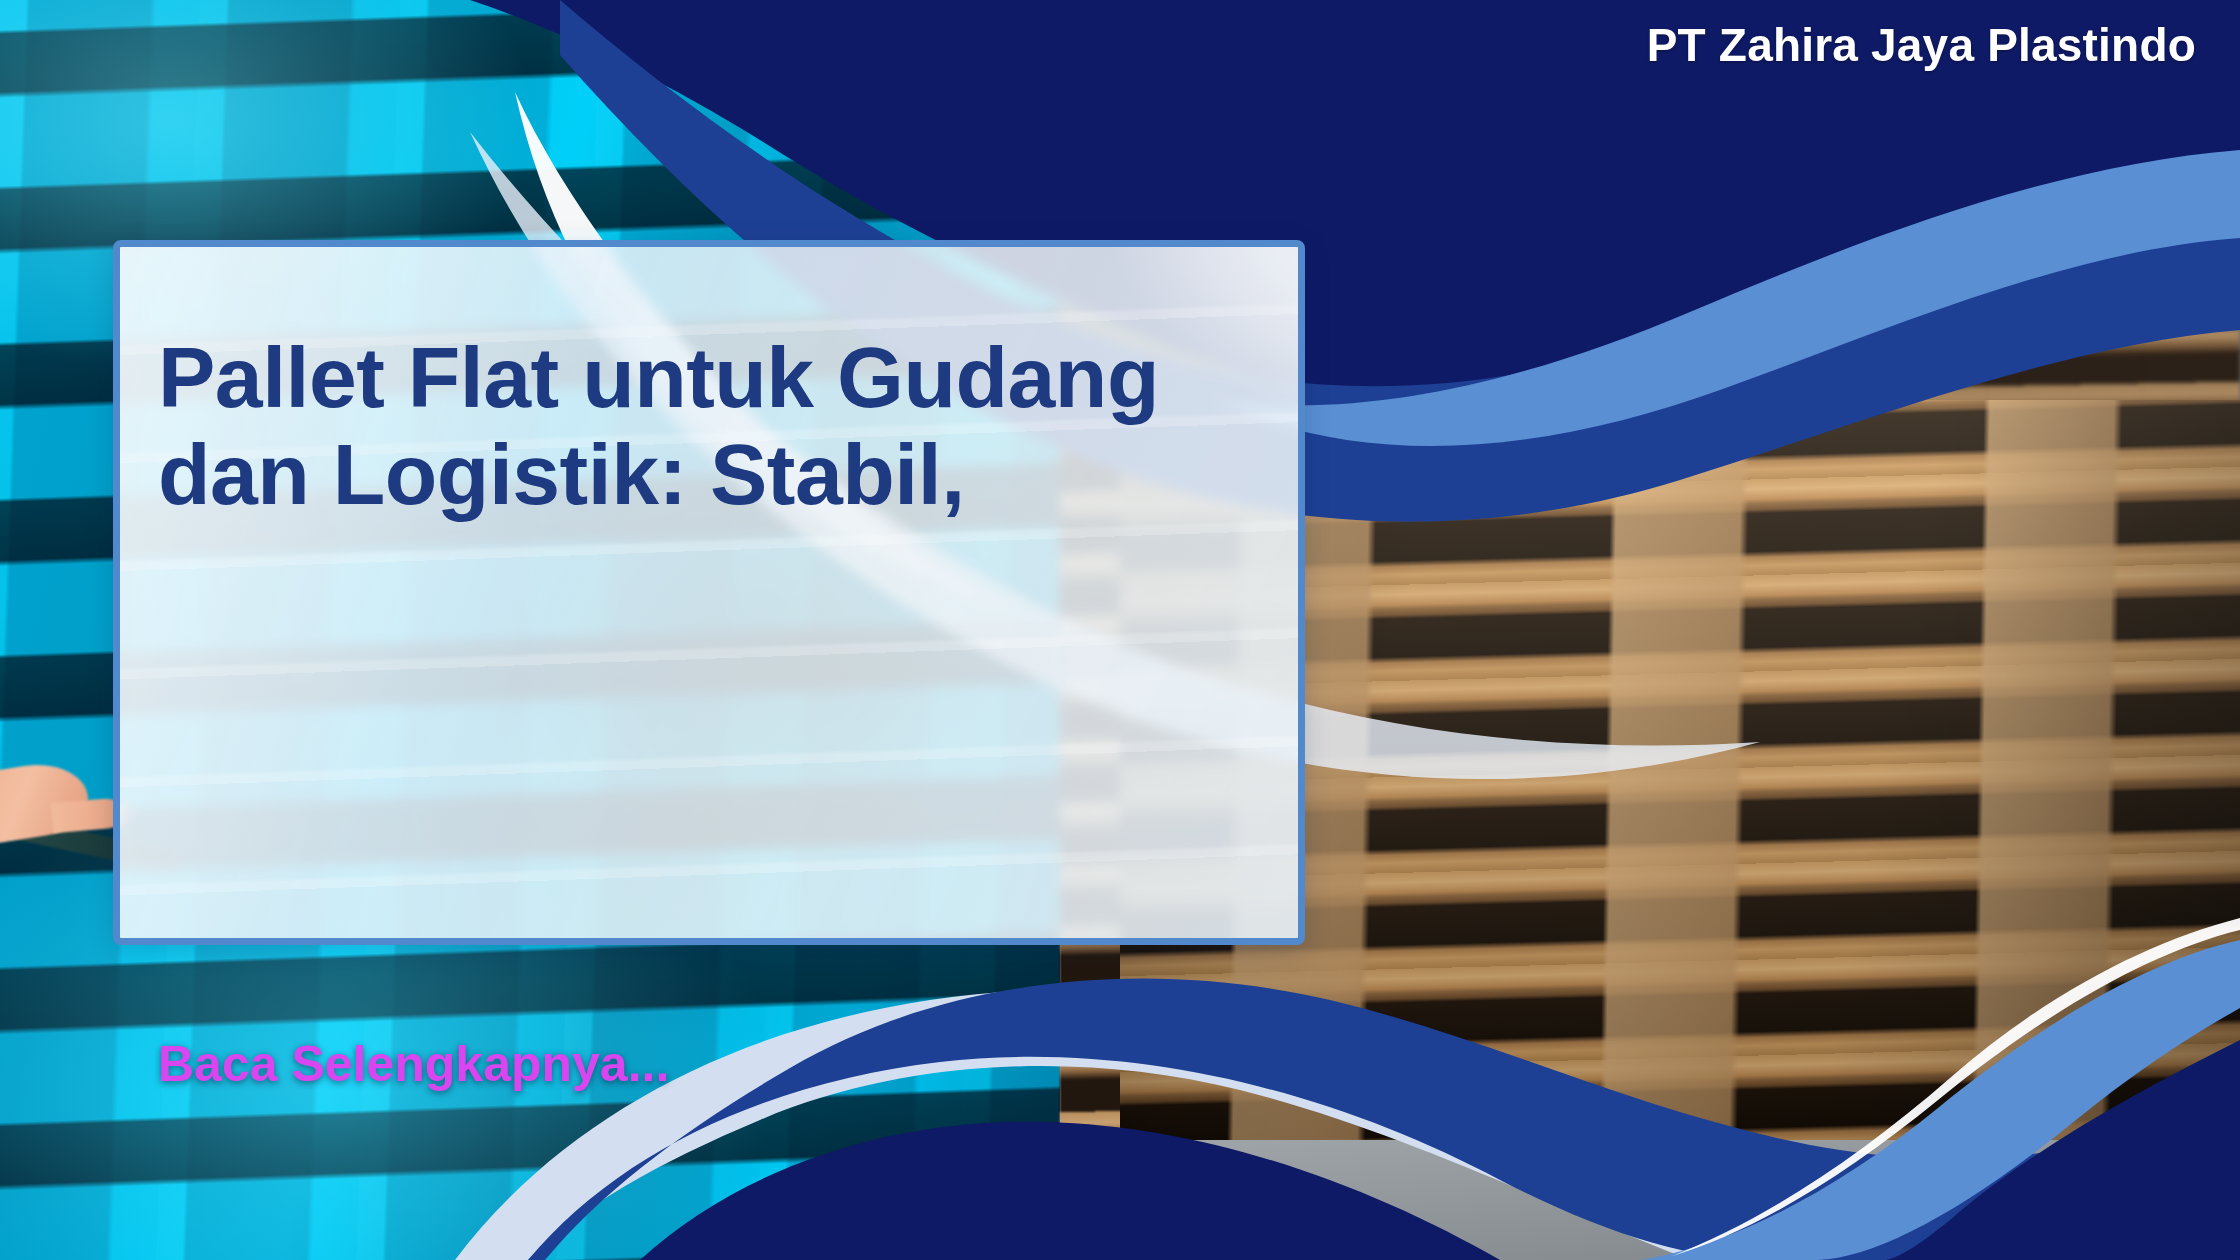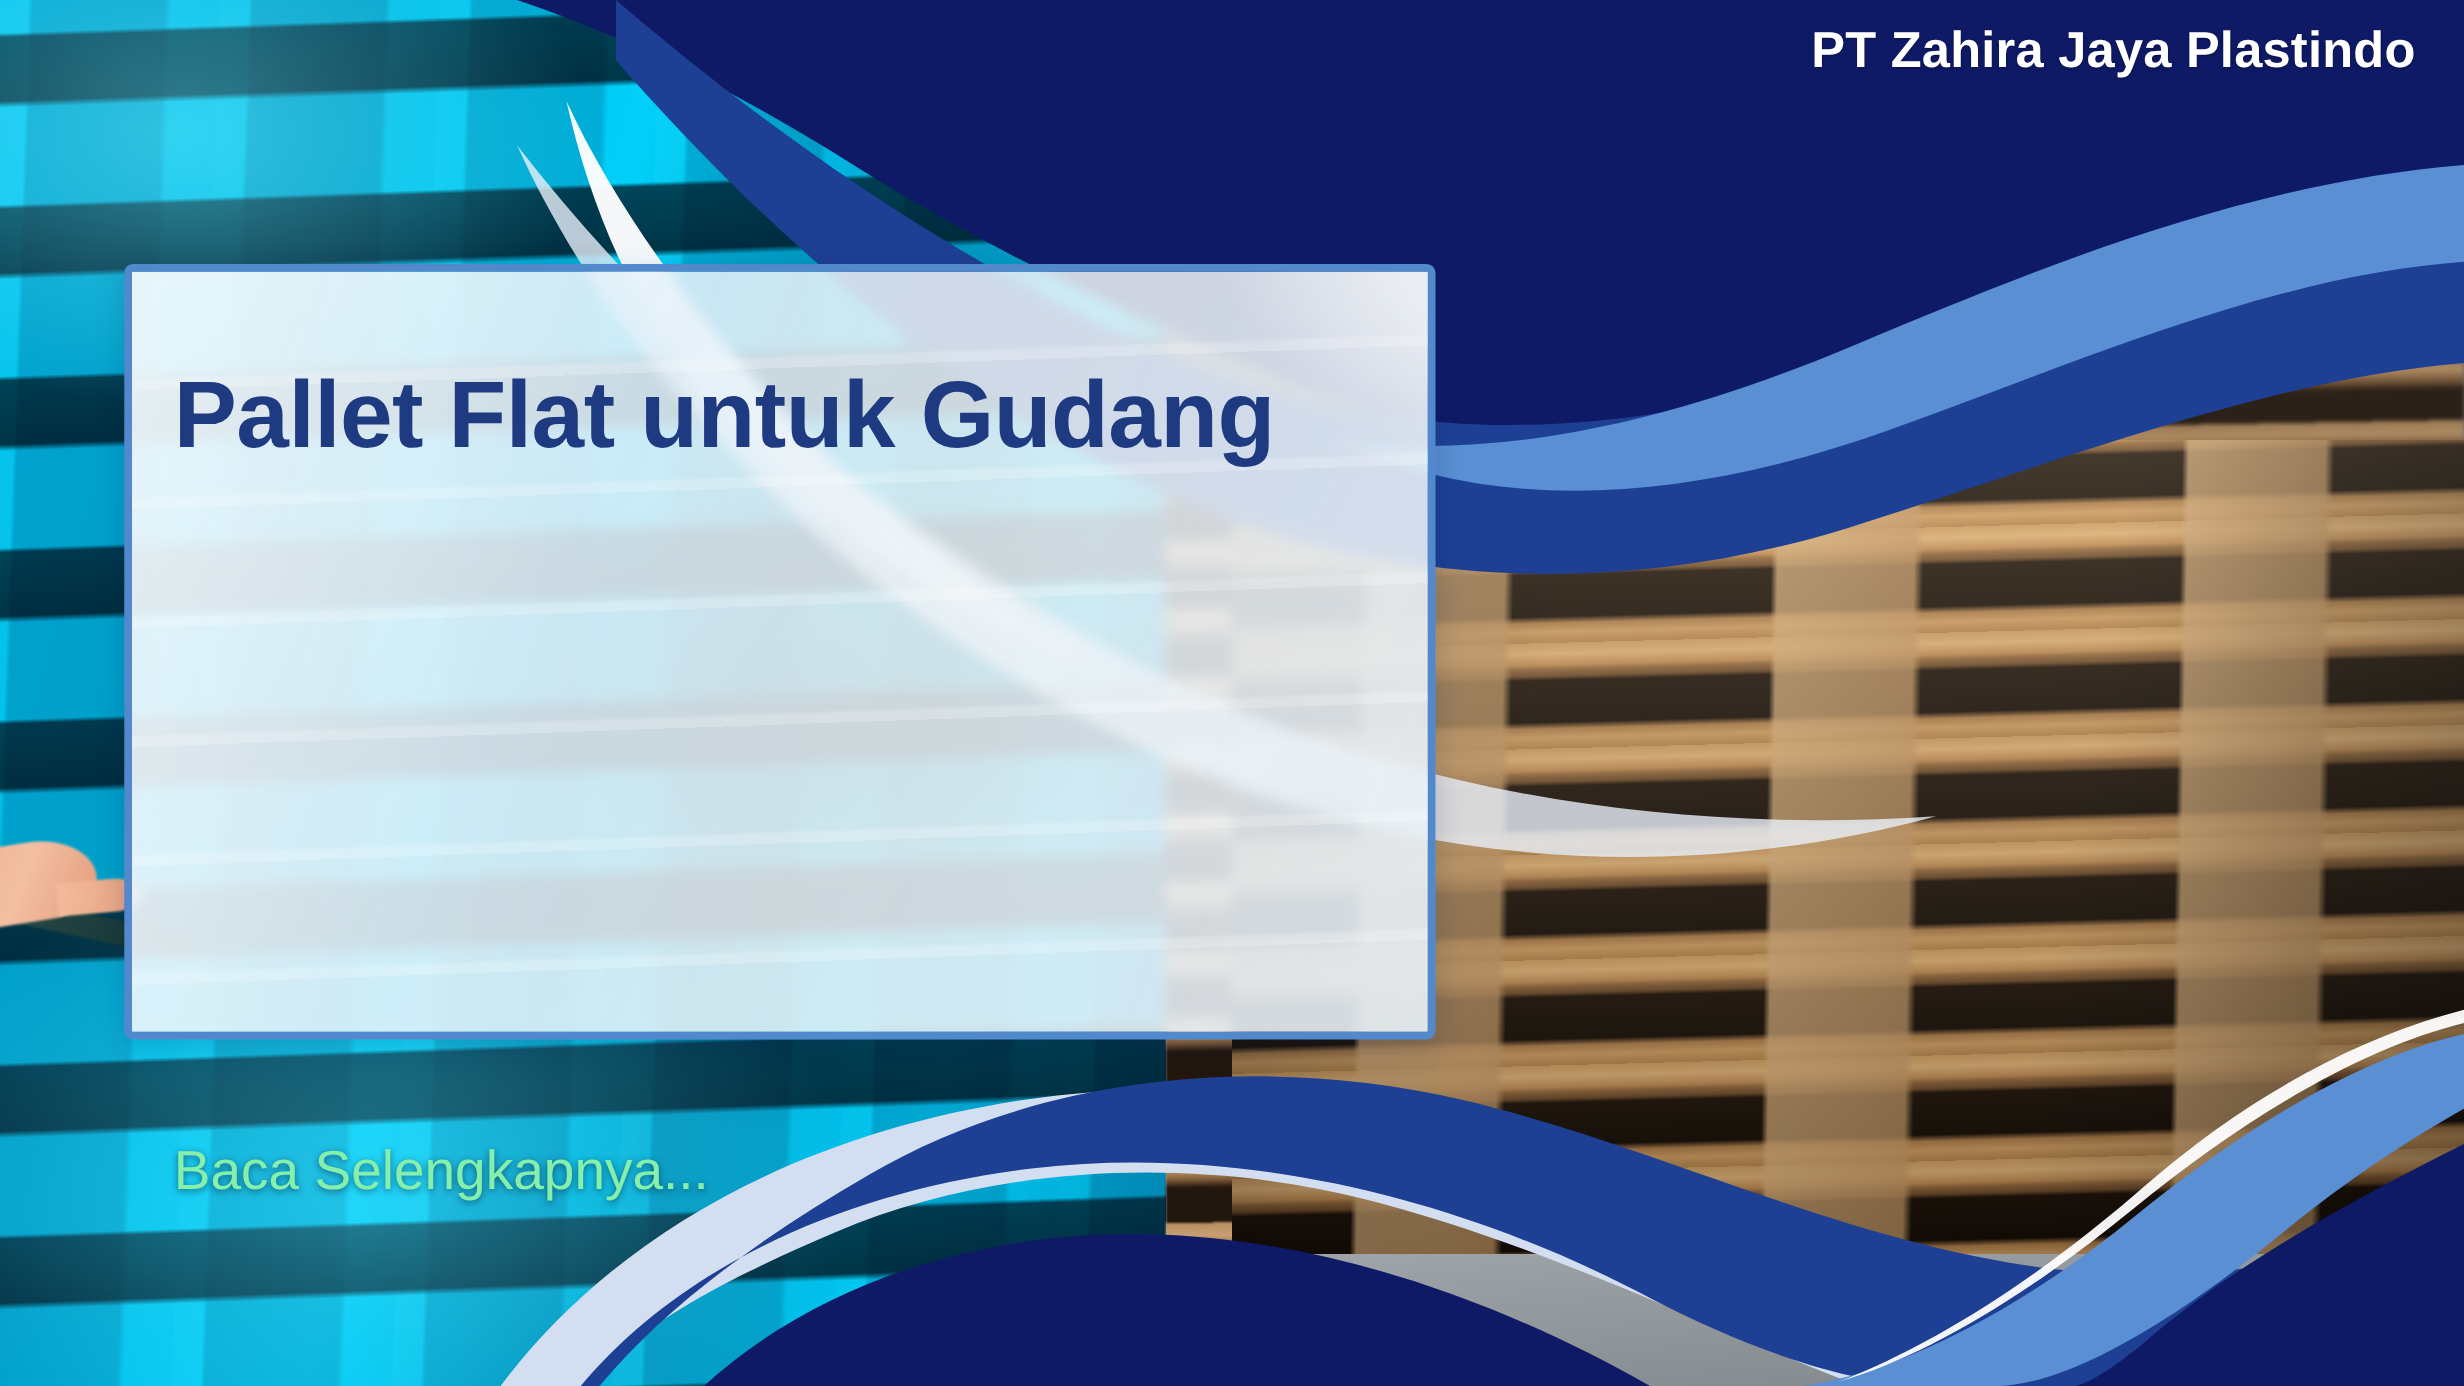--- a/index.html
+++ b/index.html
@@ -207,22 +207,22 @@
     font-weight:bold;
     color:#1e3a80;
     letter-spacing:-.5px;
   }
 
   
   .cta {
     position:absolute;
     left:158px; top:1035px;
     font-size:50px;
-    font-weight:normal;
-    color:#86efac;
+    font-weight:bold;
+    color:#d946ef;
     white-space:nowrap;
     text-shadow:0 2px 7px rgba(0,20,40,.55);
   }
 </style>
 </head>
 <body>
 
 <div class="banner">
 
   <div class="photo-layer">
@@ -321,19 +321,19 @@
              C2044,996 2146,942 2240,918 Z"></path>
   </svg>
 
   <div class="company-name">PT Zahira Jaya Plastindo</div>
 
   <div class="title-card">
     <div class="card-sheen"></div>
     <div class="card-swoosh"></div>
     <div class="card-title">
       <span>Pallet Flat untuk Gudang</span><br>
-      <br>
+      <span>dan Logistik: Stabil,</span><br>
     </div>
   </div>
 
   <div class="cta">Baca Selengkapnya...</div>
 
 </div>
 
 </body></html>

